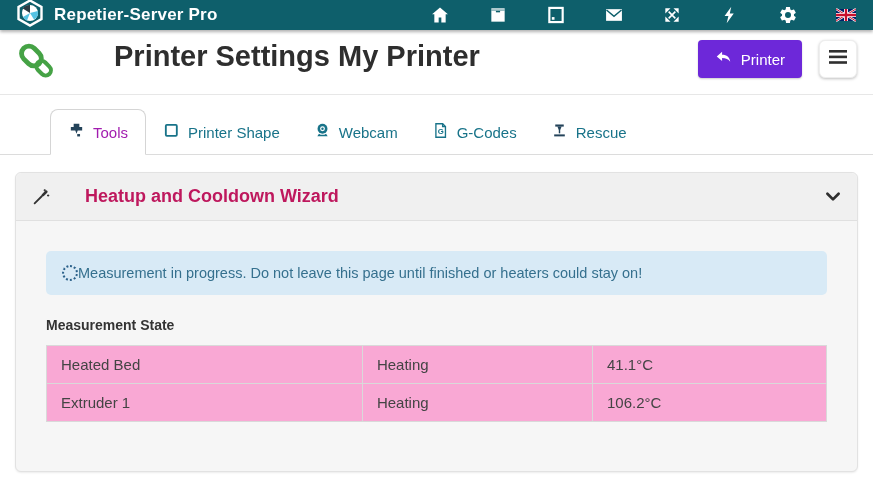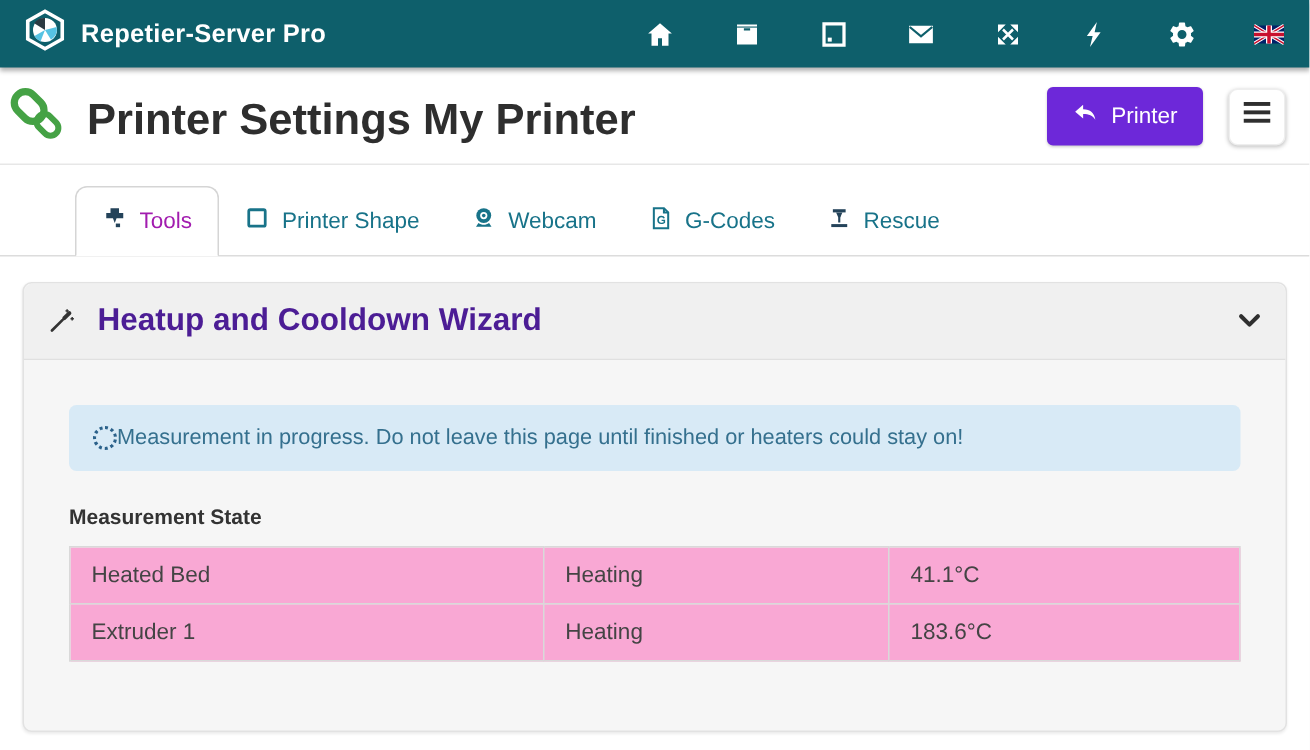--- a/index.html
+++ b/index.html
@@ -1,30 +1,30 @@
 <!DOCTYPE html>
 <html><head>
 <meta charset="utf-8">
 <style>
   * { margin:0; padding:0; box-sizing:border-box; }
   html,body { width:873px; height:500px; overflow:hidden; background:#fff;
     font-family:"Liberation Sans", sans-serif; }
 
   
-  .navbar { height:45px; background:#0e5f6b; display:flex; align-items:center;
+  .navbar { height:30px; background:#0e5f6b; display:flex; align-items:center;
     justify-content:space-between; padding:0 16px; box-shadow:0 2px 3px rgba(0,0,0,.3); }
   .brand { display:flex; align-items:center; gap:10px; cursor:pointer; }
   .brand-title { color:#fff; font-size:17px; font-weight:bold; letter-spacing:.2px; }
   .nav-icons { display:flex; align-items:center; gap:36px; }
   .nav-icon { width:22px; height:22px; display:flex; align-items:center; justify-content:center; cursor:pointer; }
   .nav-icon svg { width:20px; height:20px; }
 
   
-  .page-header { display:flex; align-items:flex-end; padding:10px 16px 12px 4px;
-    border-bottom:1px solid #e7e7e7; }
+  .page-header { display:flex; align-items:flex-start; padding:10px 16px 12px 16px;
+    border-bottom:1px solid #e7e7e7;gap:44px; }
   .link-icon { width:42px; height:42px; margin-right:12px; }
   .page-title { font-size:29px; font-weight:600; color:#2e2e2e; flex:1; white-space:nowrap; }
   .hdr-buttons { display:flex; align-items:center; gap:17px; }
   .btn { display:inline-flex; align-items:center; gap:9px; border:none; border-radius:4px;
     padding:9px 17px; font-size:15px; color:#fff; cursor:pointer;
     font-family:"Liberation Sans", sans-serif; box-shadow:0 1px 2px rgba(0,0,0,.2); }
   .btn-teal { background:#6d28d9; }
   .btn-green { background:#47a14b; }
   .btn svg { width:17px; height:17px; }
   .btn-menu { background:#fff; border-radius:6px; width:38px; height:38px;
@@ -39,21 +39,21 @@
   .tab svg { width:17px; height:17px; }
   .tab.active { background:#fff; border:1px solid #d5d5d5; border-bottom:1px solid #fff;
     border-radius:8px 8px 0 0; margin-bottom:-1px; color:#a21caf;margin-left:34px; }
 
   
   .panel { margin:17px 15px 0 15px; border:1px solid #e2e2e2; border-radius:6px;
     background:#f6f6f6; box-shadow:0 1px 2px rgba(0,0,0,.08); height:300px; }
   .panel-header { background:#f0f0f0; border-bottom:1px solid #e0e0e0;
     border-radius:6px 6px 0 0; padding:13px 16px; display:flex; align-items:center;
     gap:15px; cursor:pointer; }
-  .panel-title { font-size:21px; font-weight:bold; color:#4c1d95; flex:1; }
+  .panel-title { font-size:18px; font-weight:bold; color:#be185d; flex:1;margin-left:20px; }
   .panel-header svg.wand { width:18px; height:18px; }
   .panel-header svg.chev { width:16px; height:16px; }
   .panel-body { padding:30px 30px 0 30px; }
 
   .alert-info { background:#d8eaf6; color:#35708e; border-radius:5px;
     padding:14px 16px; font-size:14.5px; display:flex; align-items:center; }
   .spinner { width:16px; height:16px; min-width:16px; border:2px dotted #2b618a;
     border-radius:50%; }
 
   .section-title { margin-top:22px; font-size:14px; font-weight:bold; color:#333; }
@@ -236,18 +236,18 @@
     <table class="state">
       <tbody>
         <tr>
           <td class="c1">Heated Bed</td>
           <td class="c2">Heating</td>
           <td class="c3">41.1°C</td>
         </tr>
         <tr>
           <td class="c1">Extruder 1</td>
           <td class="c2">Heating</td>
-          <td class="c3">183.6°C</td>
+          <td class="c3">106.2°C</td>
         </tr>
       </tbody>
     </table>
   </div>
 </div>
 
 </body></html>

